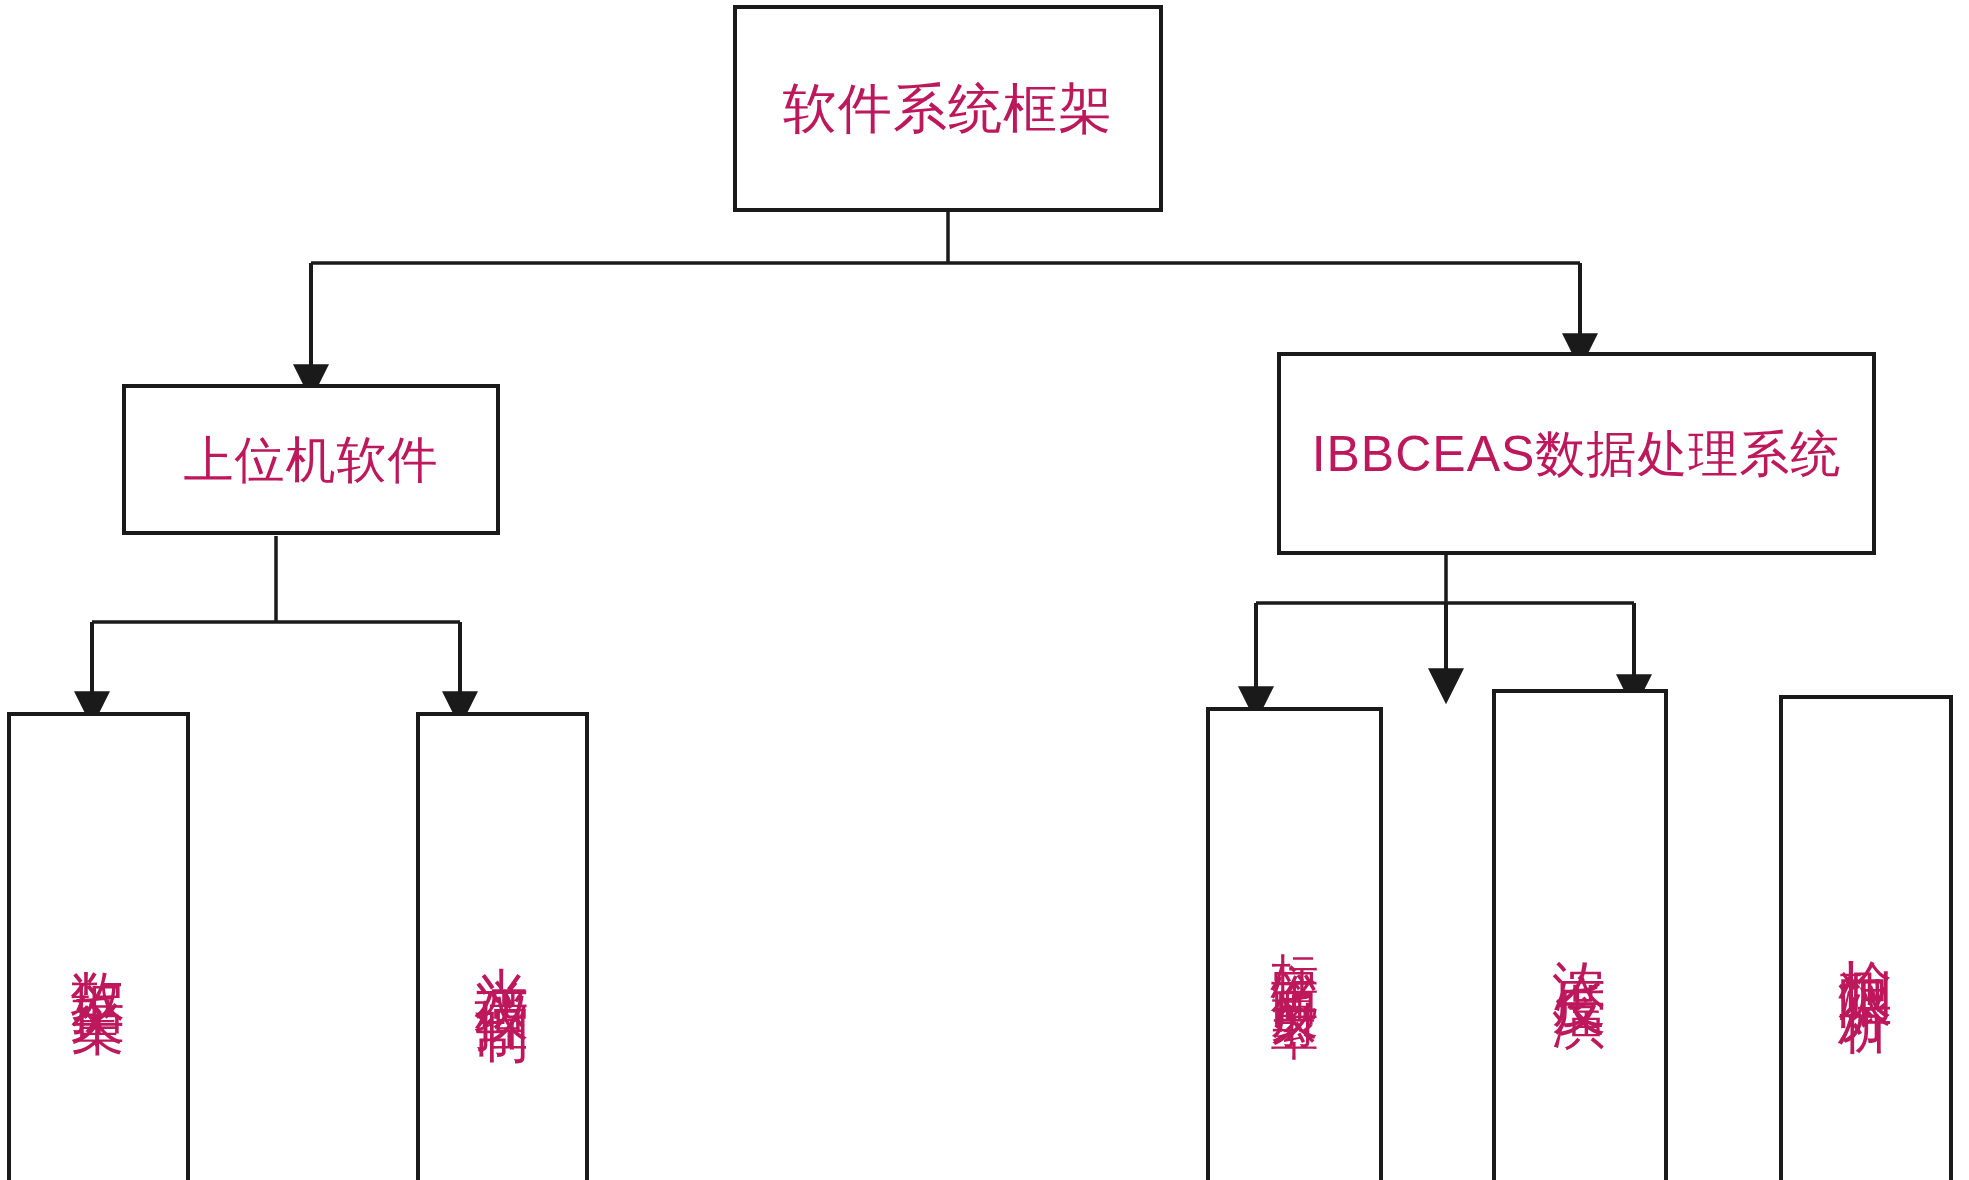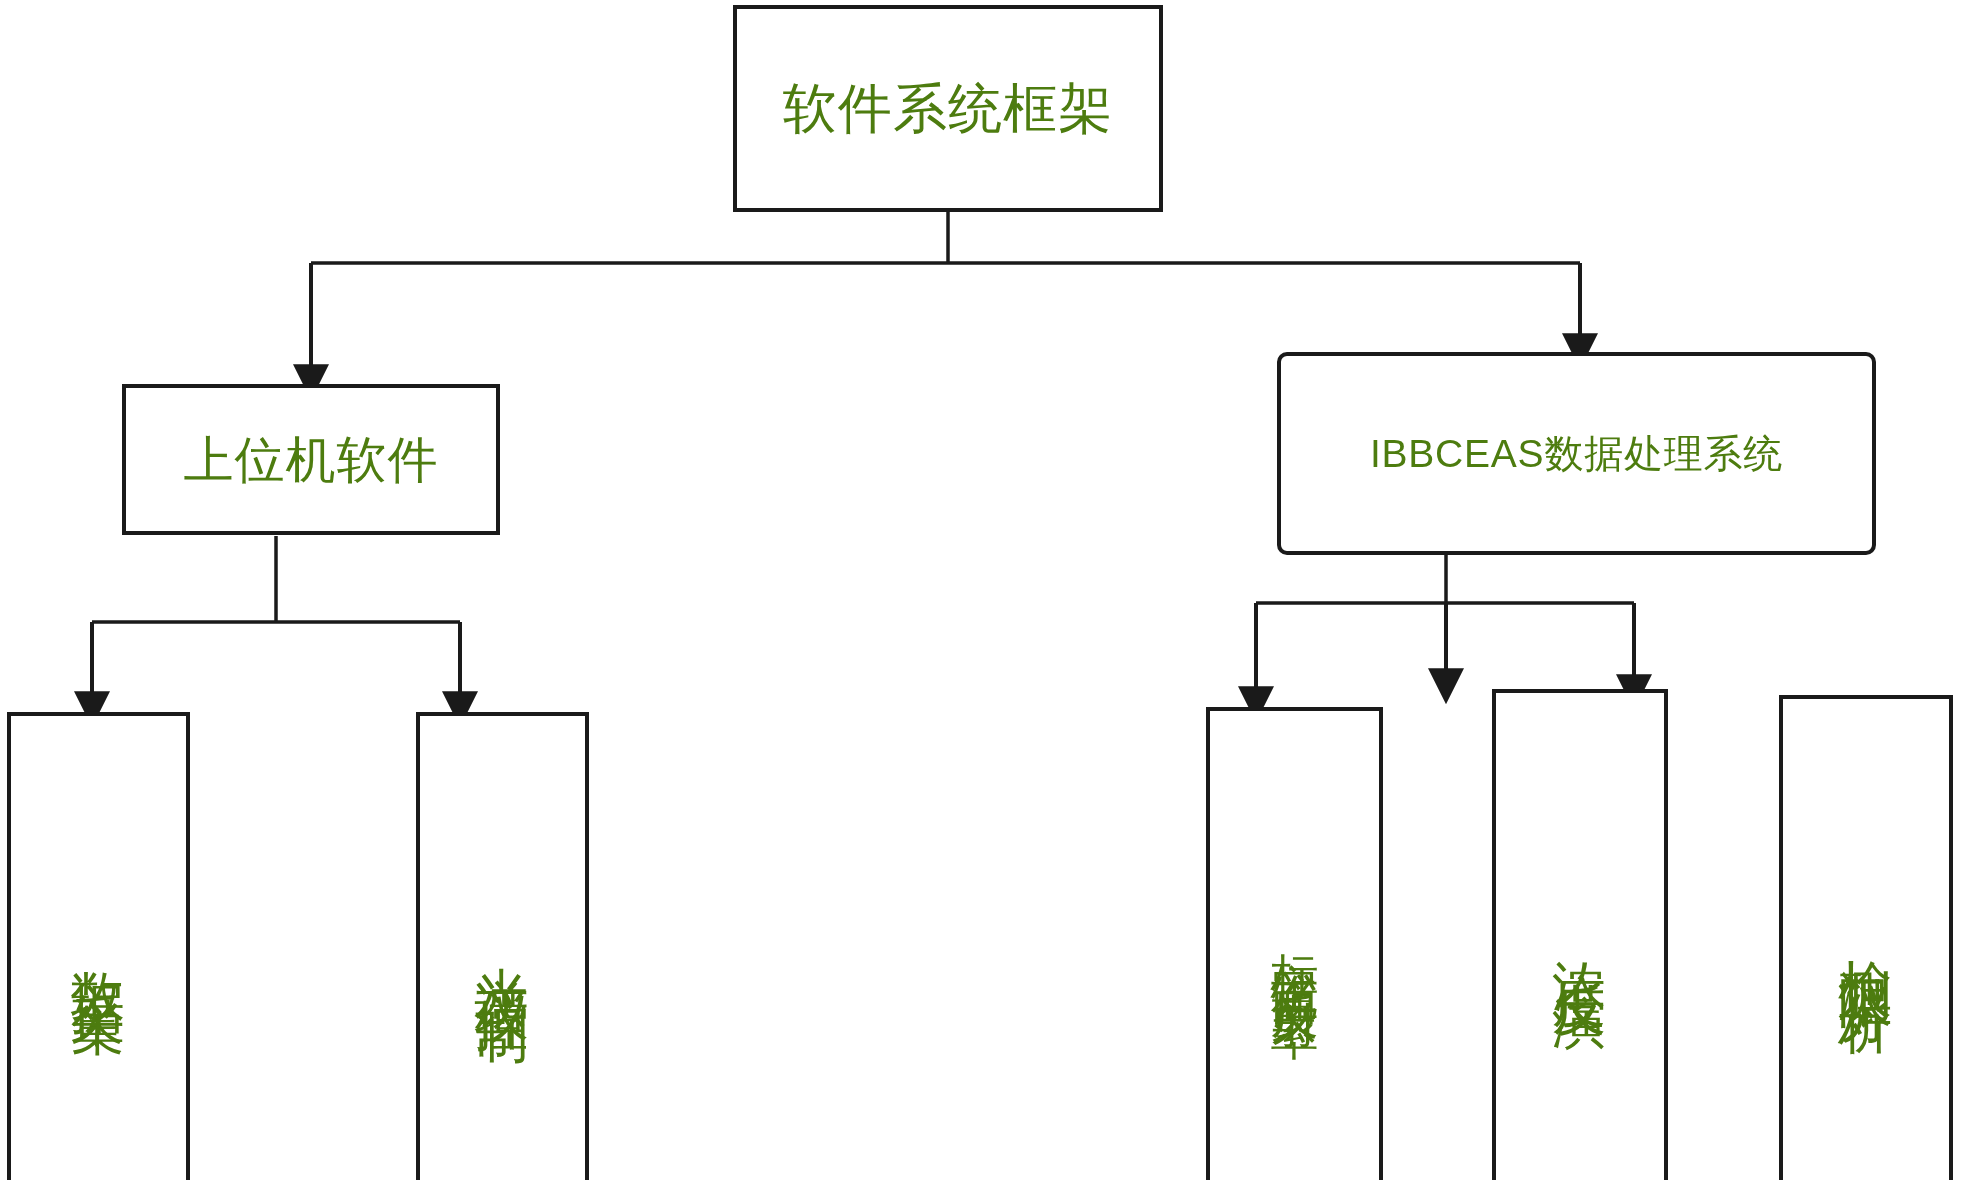--- a/index.html
+++ b/index.html
@@ -27,42 +27,42 @@
   }
   .node {
     position: absolute;
     box-sizing: border-box;
     background: #ffffff;
     border: 4px solid #1a1a1a;
     display: flex;
     align-items: center;
     justify-content: center;
     text-align: center;
-    color: #4d7c0f;
+    color: #be185d;
   }
   .node-label {
     display: block;
     line-height: 1.12;
     letter-spacing: 0.02em;
     white-space: pre-line;
   }
   
   .node.horiz .node-label {
     writing-mode: horizontal-tb;
   }
   
   .node.vert .node-label {
     writing-mode: vertical-rl;
     text-orientation: upright;
     letter-spacing: 0.20em;
     line-height: 1;
   }
   #node-root       { left: 733px;  top: 5px;   width: 430px; height: 207px; font-size: 54px; }
   #node-host       { left: 122px;  top: 384px; width: 378px; height: 151px; font-size: 50px; }
-  #node-ibbceas    { left: 1277px; top: 352px; width: 599px; height: 203px; font-size: 39px; border-radius: 10px; }
+  #node-ibbceas    { left: 1277px; top: 352px; width: 599px; height: 203px; font-size: 50px; }
   #node-daq        { left: 7px;    top: 712px; width: 183px; height: 478px; font-size: 54px; }
   #node-spec-ctrl  { left: 416px;  top: 712px; width: 173px; height: 478px; font-size: 54px; }
   #node-mirror     { left: 1206px; top: 707px; width: 177px; height: 483px; font-size: 48px; }
   #node-conc       { left: 1492px; top: 689px; width: 176px; height: 501px; font-size: 54px; }
   #node-detlimit   { left: 1779px; top: 695px; width: 174px; height: 495px; font-size: 54px; }
 </style>
 </head>
 <body>
 
 <div id="diagram-root">

